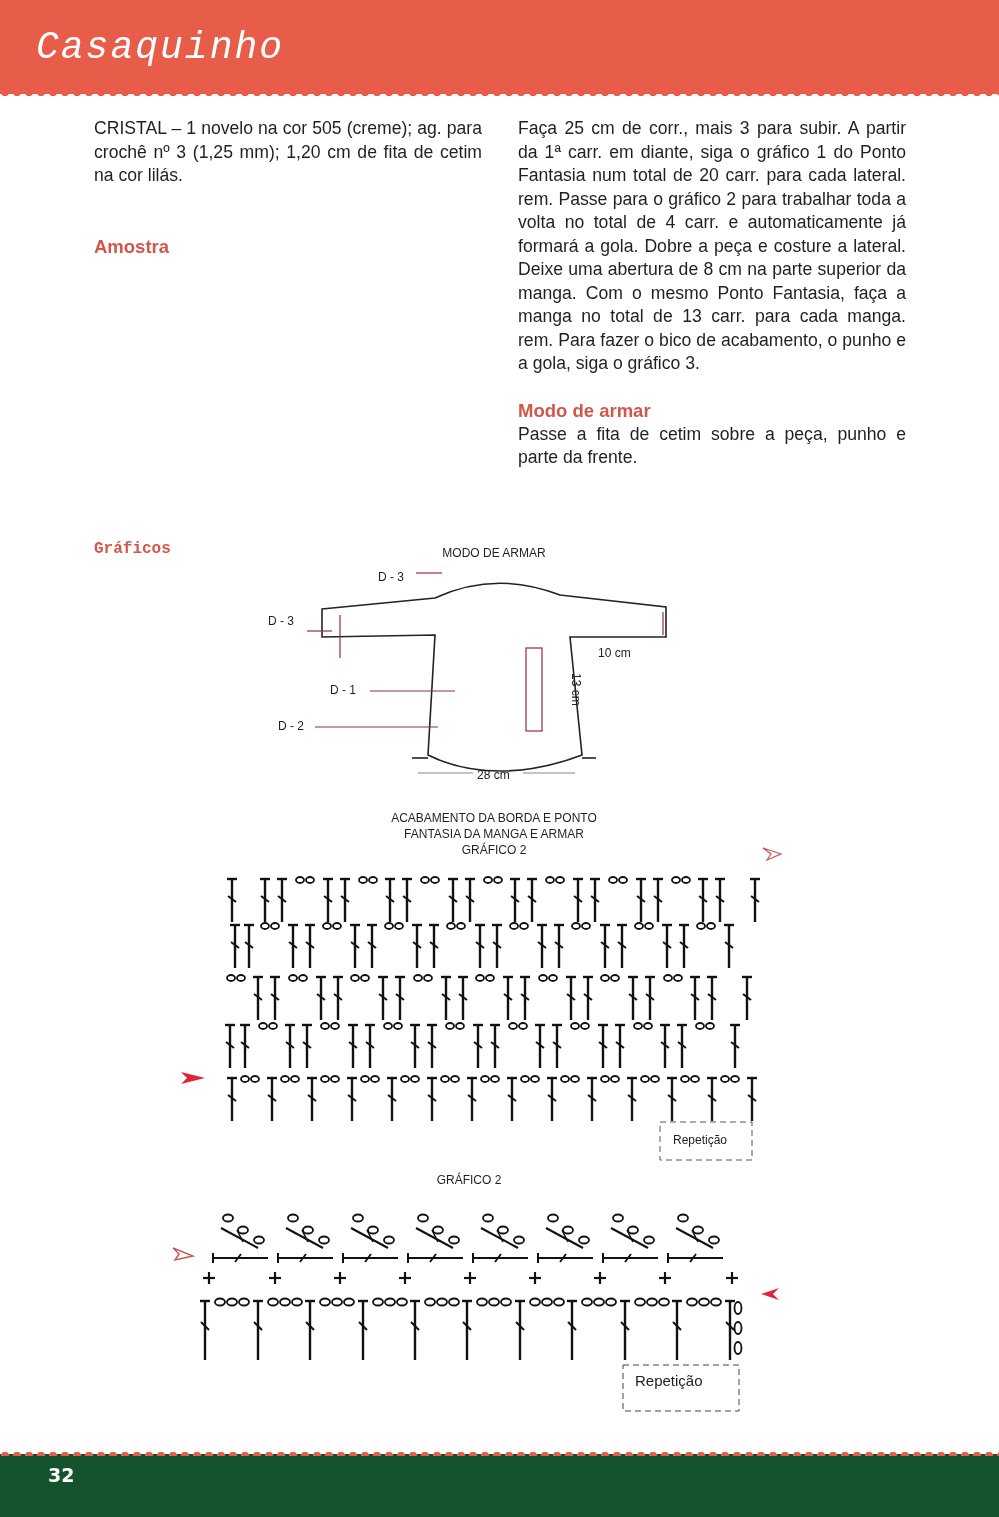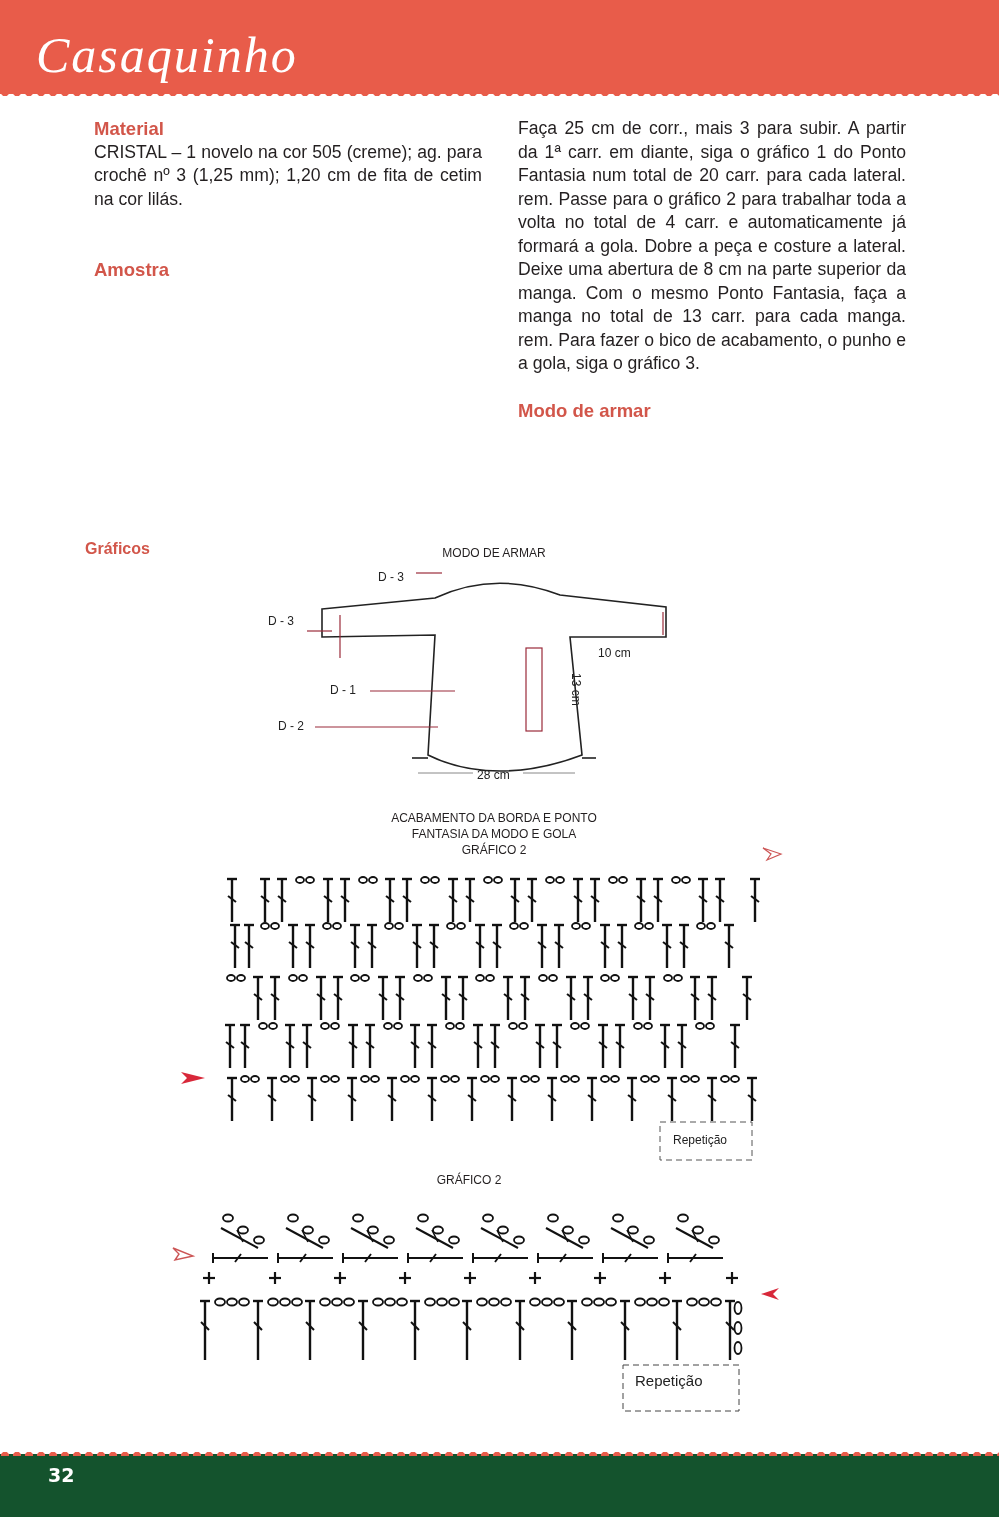--- a/index.html
+++ b/index.html
@@ -1,53 +1,53 @@
 <!DOCTYPE html>
 <html><head>
 <meta charset="utf-8">
 <style>
 *{margin:0;padding:0;box-sizing:border-box}
 body{width:999px;height:1517px;background:#fff;position:relative;overflow:hidden;font-family:"DejaVu Sans",sans-serif;color:#231f20}
 .header{position:absolute;left:0;top:0;width:999px;height:94px;background:#e85c4a}
 .header .scallop{position:absolute;left:0;bottom:-6px;width:100%;height:8px;background:radial-gradient(circle at 5px 0,#e85c4a 4px,transparent 4.5px) 0 0/12px 8px repeat-x}
-.title{position:absolute;left:36px;top:26px;color:#fff;font-family:Liberation Serif, serif;font-style:italic;font-size:50px;letter-spacing:2px;font-weight:normal}
+.title{position:absolute;left:36px;top:26px;color:#fff;font-family:Liberation Mono, monospace;font-style:italic;font-size:38px;letter-spacing:2px;font-weight:normal}
 .footer{position:absolute;left:0;top:1454px;width:999px;height:63px;background:#14532d}
 .footer .scallop{position:absolute;left:0;top:-6px;width:100%;height:8px;background:radial-gradient(circle at 5px 8px,#e85c4a 4px,transparent 4.5px) 0 0/12px 8px repeat-x}
 .pagenum{position:absolute;left:48px;top:10px;color:#fff;font-weight:bold;font-size:19px;font-family:"DejaVu Sans",sans-serif}
 .col{position:absolute;top:117px;width:388px;font-size:17.6px;line-height:23.5px;font-family:"Liberation Sans",sans-serif}
 .col.left{left:94px}
 .col.right{left:518px;text-align:justify}
 .h{color:#d2564a;font-weight:bold;font-size:18.5px}
 .gap{height:23.5px}
-.graficos{position:absolute;left:85px;top:540px;color:#d2564a;font-weight:bold;font-size:16px;font-family:Liberation Sans, sans-serif}
+.graficos{position:absolute;left:94px;top:540px;color:#d2564a;font-weight:bold;font-size:16px;font-family:Liberation Mono, monospace}
 .cap{position:absolute;font-size:12px;font-family:"Liberation Sans",sans-serif;text-align:center;line-height:16px}
 svg{position:absolute}
 .lbl{font-family:"Liberation Sans",sans-serif;font-size:12px;fill:#222}
 </style>
 </head>
 <body>
 
 <div class="header">
   <div class="title">Casaquinho</div>
   <div class="scallop"></div>
 </div>
 
 <div class="col left">
-  <div class="h">Material</div>
   <div style="text-align:justify">CRISTAL – 1 novelo na cor 505 (creme); ag. para crochê nº 3 (1,25 mm); 1,20 cm de fita de cetim na cor lilás.</div>
   <div class="gap"></div>
   <div class="gap"></div>
   <div class="h">Amostra</div>
   <div class="gap"></div>
 </div>
 
 <div class="col right">
   <div>Faça 25 cm de corr., mais 3 para subir. A partir da 1ª carr. em diante, siga o gráfico 1 do Ponto Fantasia num total de 20 carr. para cada lateral. rem. Passe para o gráfico 2 para trabalhar toda a volta no total de 4 carr. e automaticamente já formará a gola. Dobre a peça e costure a lateral. Deixe uma abertura de 8 cm na parte superior da manga. Com o mesmo Ponto Fantasia, faça a manga no total de 13 carr. para cada manga. rem. Para fazer o bico de acabamento, o punho e a gola, siga o gráfico 3.</div>
   <div class="gap"></div>
   <div class="h">Modo de armar</div>
+  <div>Passe a fita de cetim sobre a peça, punho e parte da frente.</div>
 </div>
 
 <div class="graficos">Gráficos</div>
 
 <div class="cap" style="left:394px;top:545px;width:200px">MODO DE ARMAR</div>
 <svg style="left:260px;top:565px" width="440" height="225" viewBox="0 0 440 225">
   <g fill="none" stroke="#222" stroke-width="1.6">
     <path d="M62 44 L175 33 Q235 5 300 30 L406 42 L406 72 L310 72 L322 190 Q280 206 240 206 Q200 206 168 190 L175 70 L62 72 Z"></path>
     <line x1="152" y1="193" x2="168" y2="193"></line>
       <line x1="322" y1="193" x2="336" y2="193"></line>
@@ -69,21 +69,21 @@
   <text class="lbl" x="8" y="60">D - 3</text>
   <text class="lbl" x="70" y="129">D - 1</text>
   <text class="lbl" x="18" y="165">D - 2</text>
   <text class="lbl" x="338" y="92">10 cm</text>
   <text class="lbl" x="312" y="108" transform="rotate(90 312 108)">13 cm</text>
   <text class="lbl" x="217" y="214">28 cm</text>
 </svg>
 
 <div class="cap" style="left:344px;top:810px;width:300px">
   <div>ACABAMENTO DA BORDA E PONTO</div>
-  <div>FANTASIA DA MODO E GOLA</div>
+  <div>FANTASIA DA MANGA E ARMAR</div>
   <div>GRÁFICO 2</div>
 </div>
 <svg style="left:175px;top:840px" width="620" height="325" viewBox="0 0 620 325">
   <defs>
     <g id="tr">
         <line x1="0" y1="0" x2="0" y2="44" stroke="#111" stroke-width="2.4"></line>
         <line x1="-5" y1="1" x2="5" y2="1" stroke="#111" stroke-width="2.4"></line>
         <line x1="-4" y1="18" x2="4" y2="24" stroke="#111" stroke-width="2"></line>
       </g>
     <g id="ch2">

